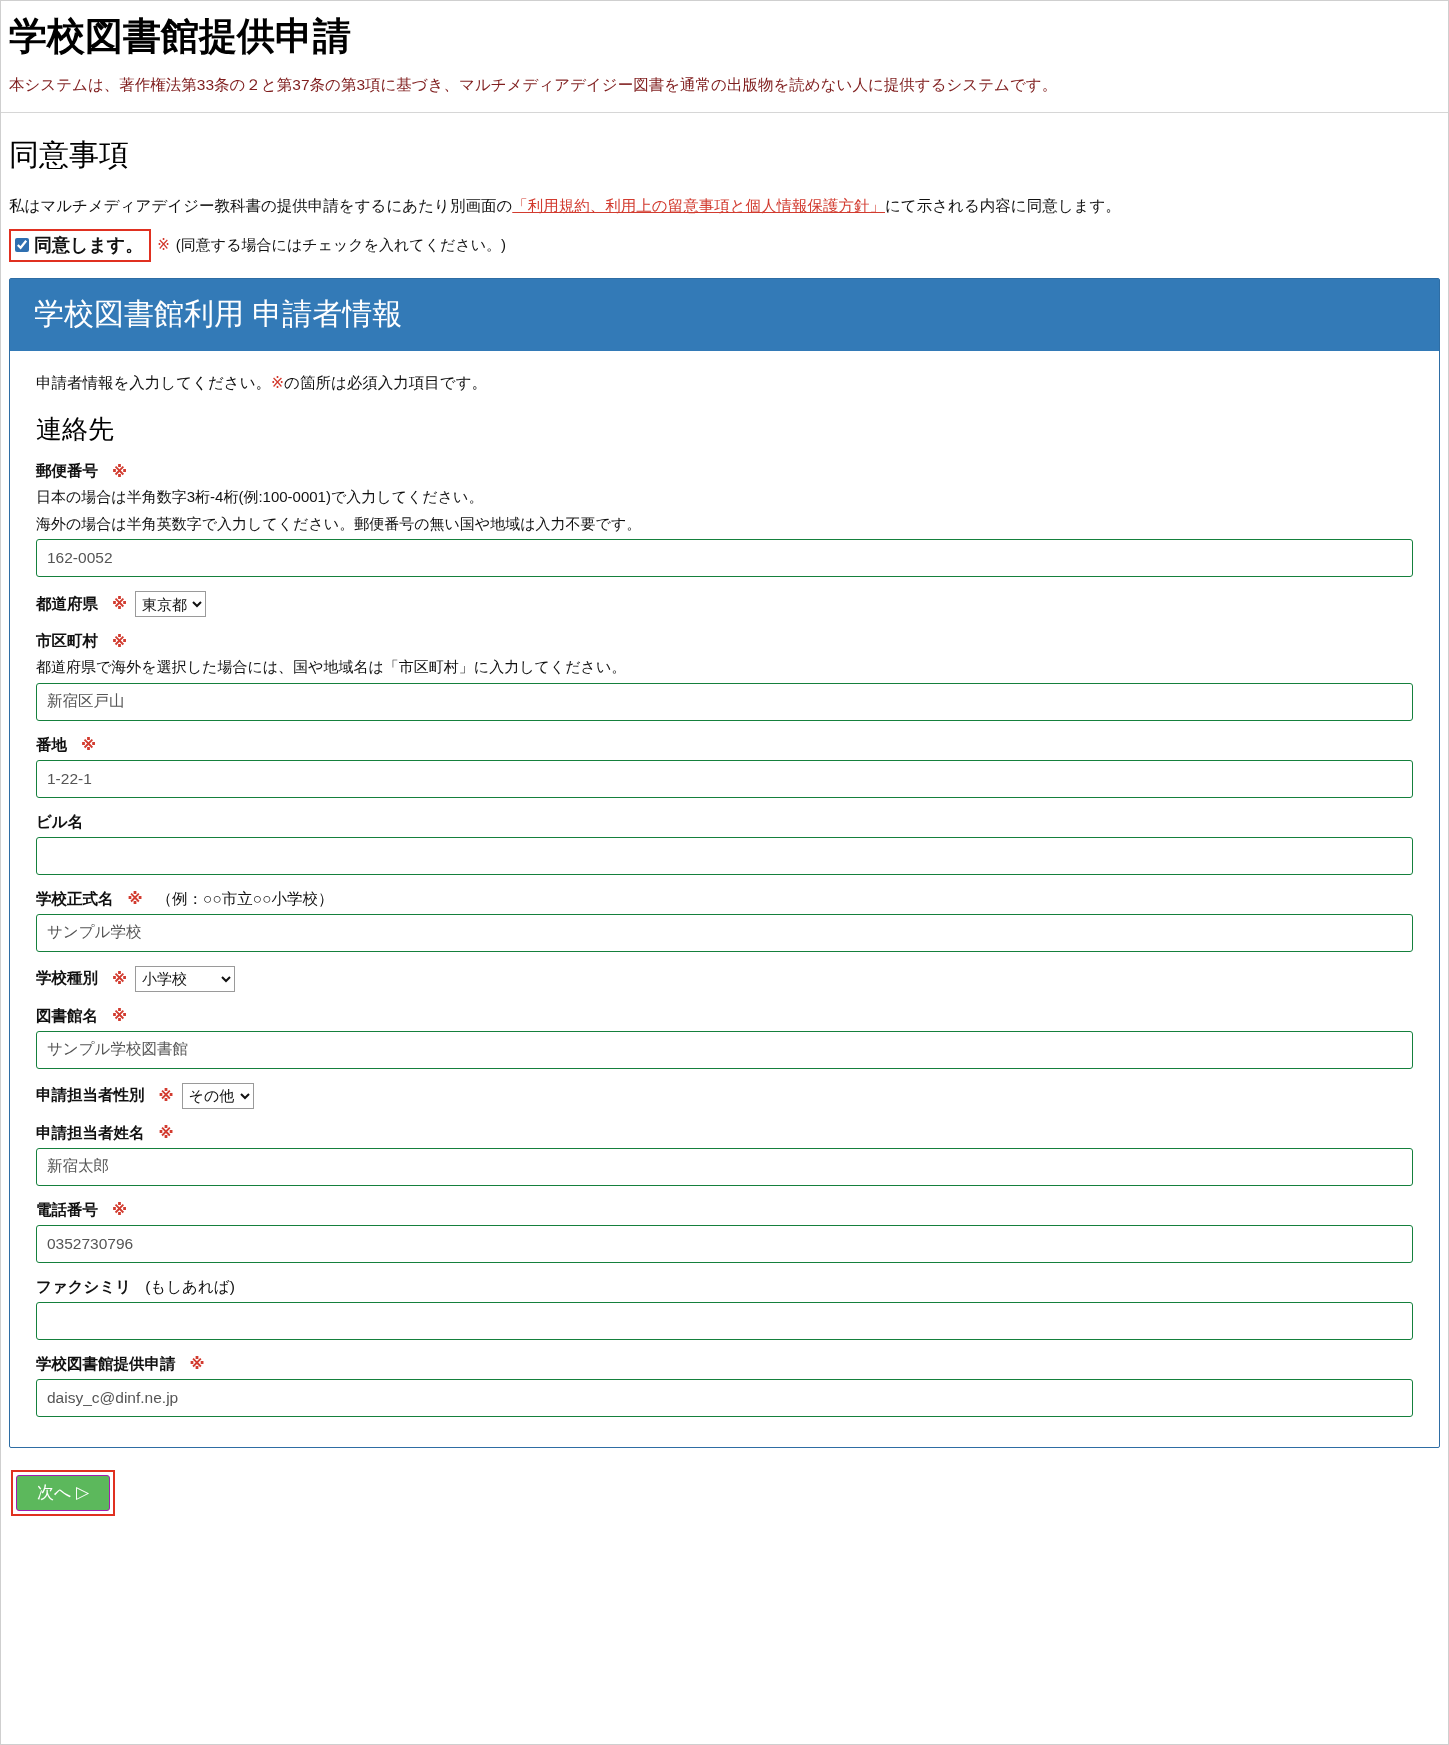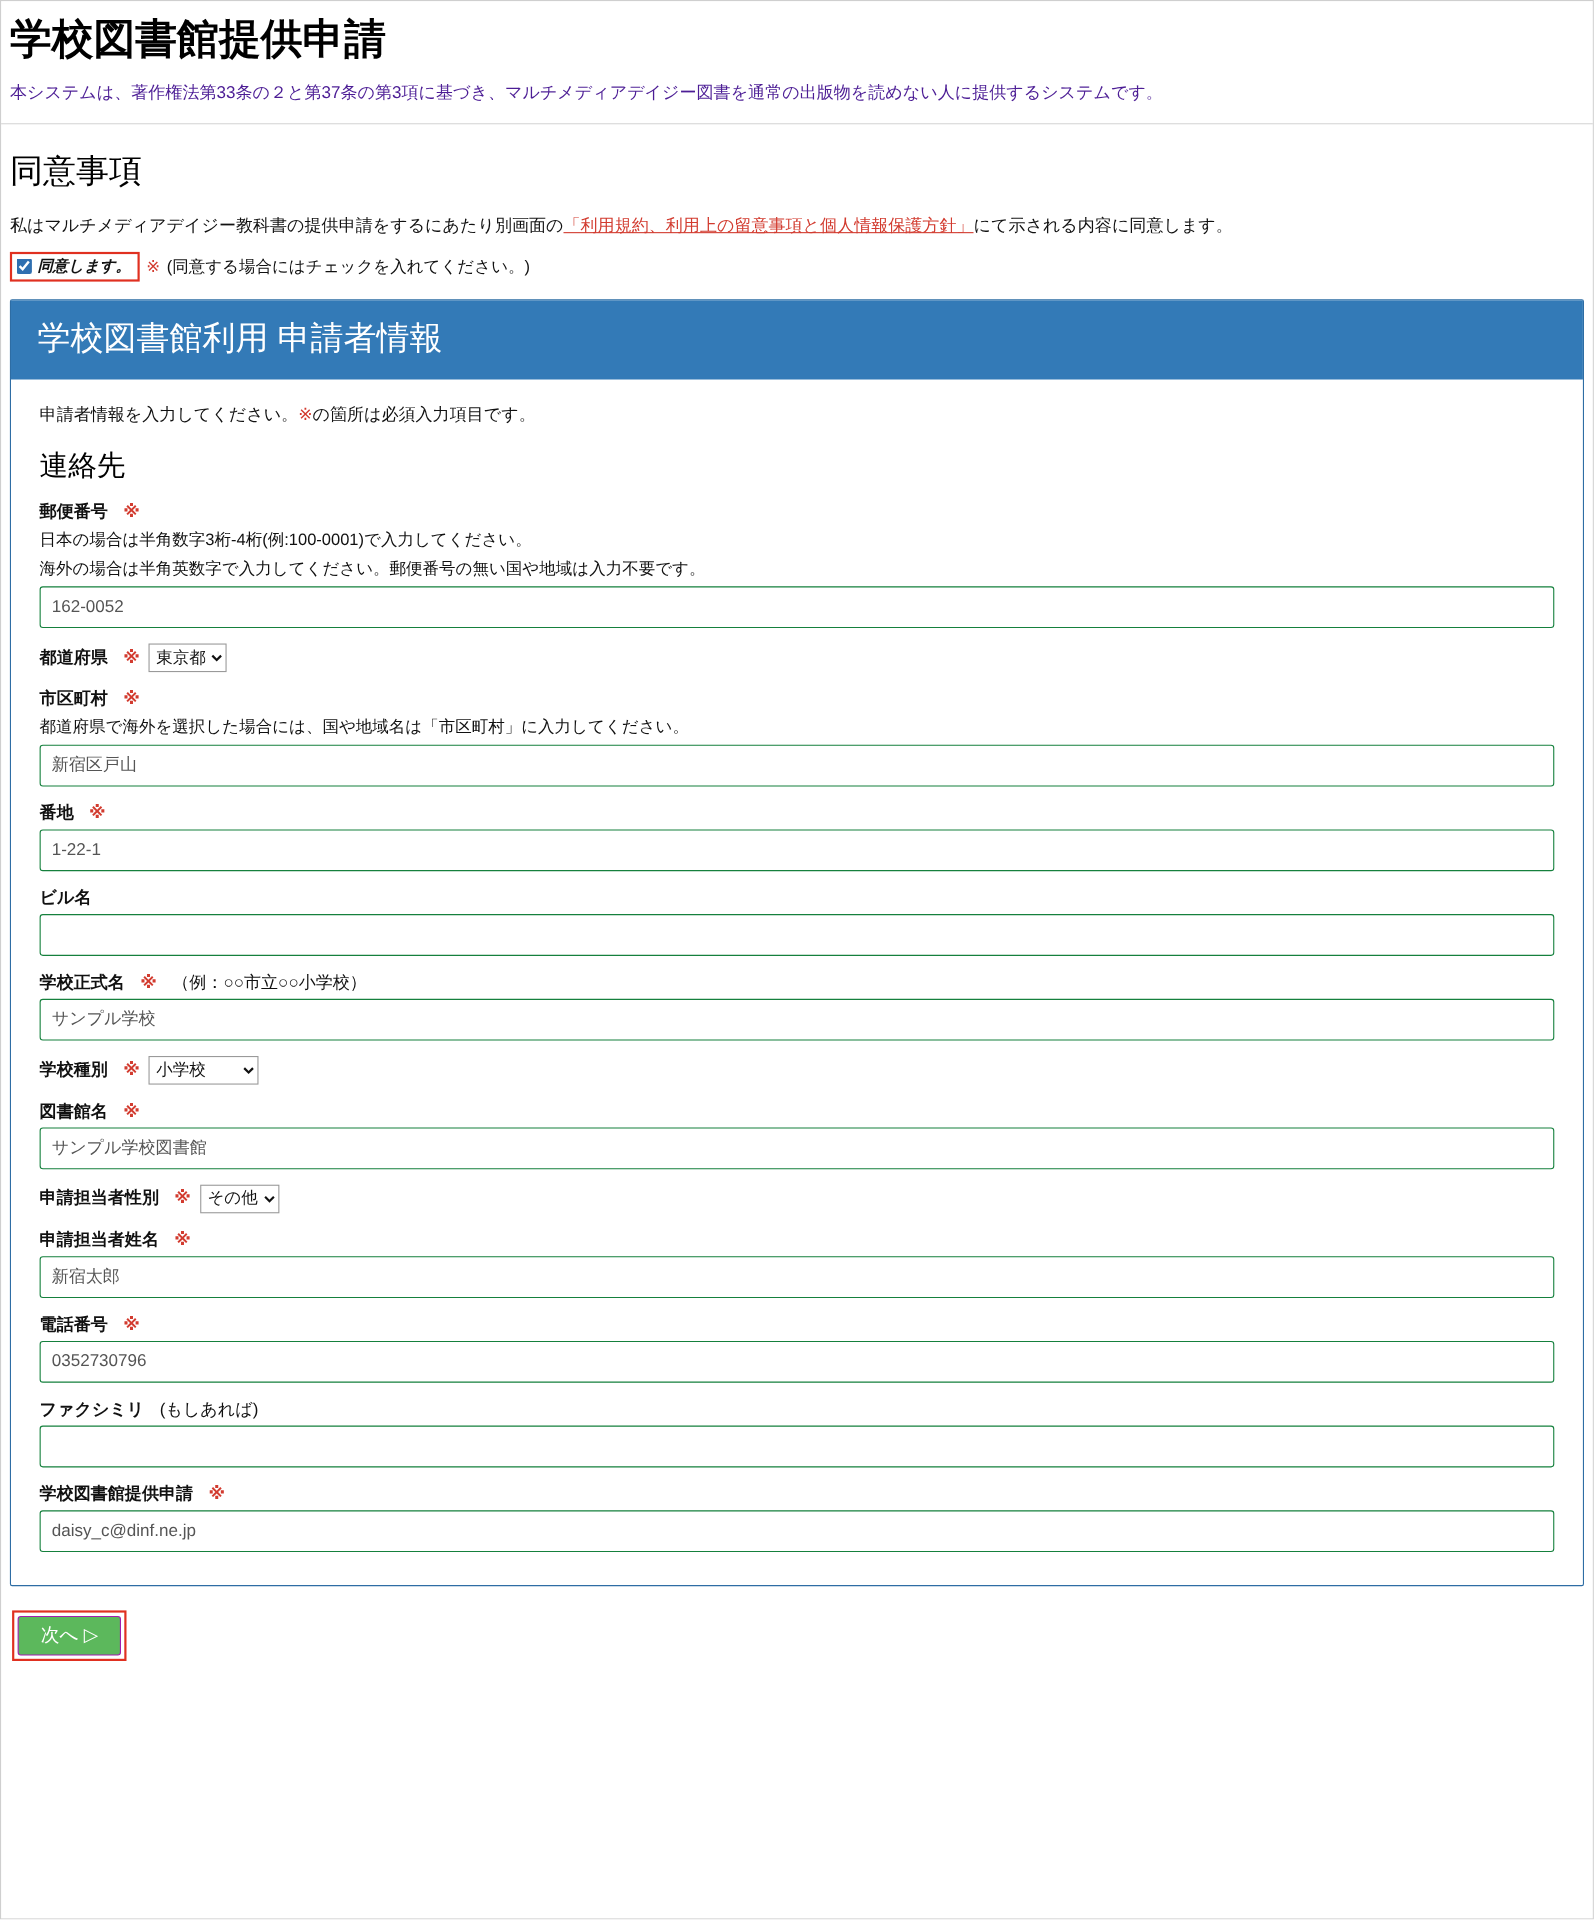--- a/index.html
+++ b/index.html
@@ -30,21 +30,21 @@
     font-size: 38px;
     font-weight: 700;
     line-height: 1.15;
     margin: 4px 0 14px 0;
     color: #000;
   }
   .site-desc {
     font-size: 15.5px;
     line-height: 1.5;
     margin: 0 0 4px 0;
-    color: #4c1d95;
+    color: #7f1d1d;
   }
   
   .agreement {
     padding: 14px 8px 4px 8px;
   }
   .agreement h2 {
     font-size: 30px;
     font-weight: 400;
     margin: 8px 0 18px 0;
     color: #000;
@@ -73,22 +73,21 @@
     padding: 2px 6px 3px 4px;
   }
   .consent-box input[type=checkbox] {
     width: 14px;
     height: 14px;
     margin: 0;
     accent-color: #2f6fb0;
   }
   .consent-label {
     font-weight: 700;
-    font-size: 14px;
-    font-style: italic;
+    font-size: 18px;
   }
   .consent-note {
     color: #d23b2f;
     font-size: 15px;
   }
   .consent-hint {
     font-size: 15px;
     color: #111;
   }
   

